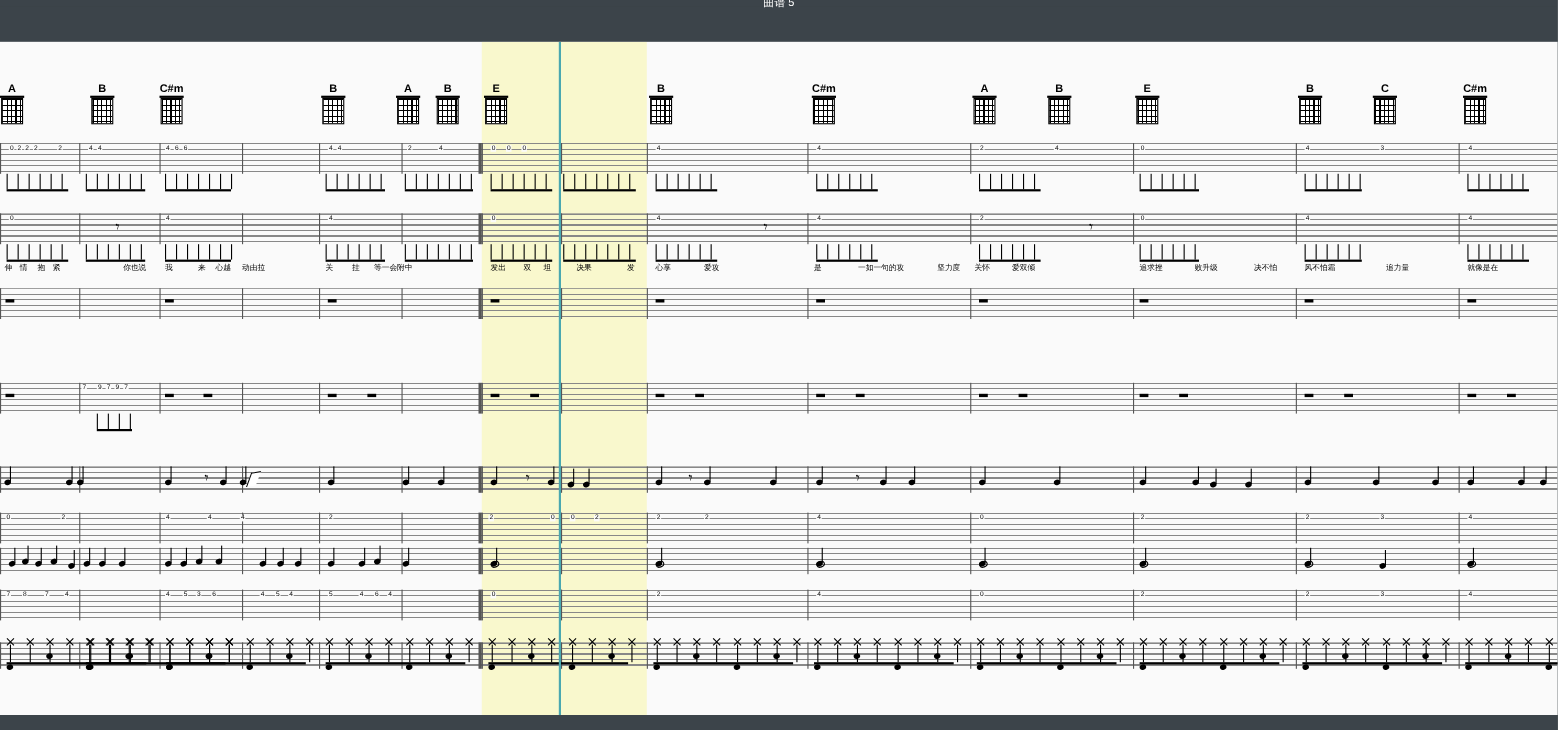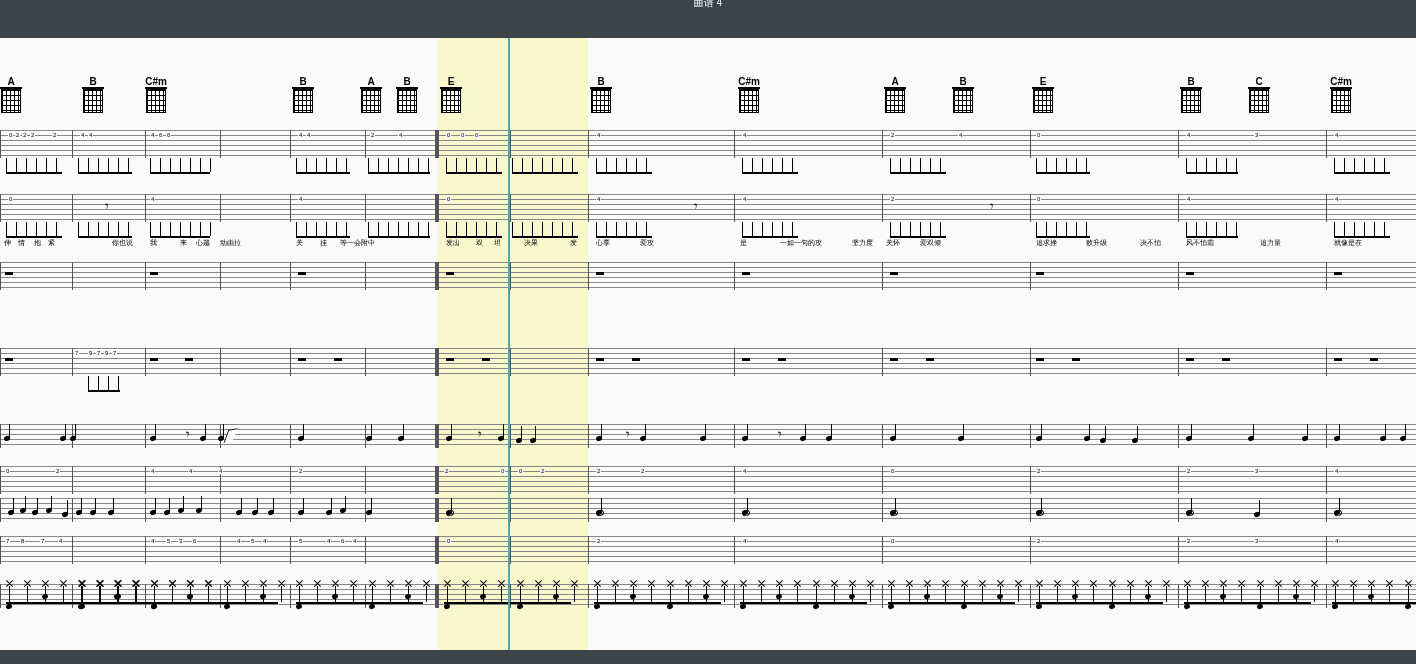--- a/index.html
+++ b/index.html
@@ -44,21 +44,21 @@
   .x { position:absolute; width:7px; height:7px; }
   .x:before,.x:after{content:"";position:absolute;left:3px;top:-1px;width:1px;height:9px;background:#000;}
   .x:before{transform:rotate(45deg);} .x:after{transform:rotate(-45deg);}
 
   .cursor { position:absolute; width:12px; height:18px; z-index:50; }
   .cursor:before{content:"";position:absolute;left:0;top:0;border-left:1px solid #000;border-top:1px solid #000;width:8px;height:12px;transform:skew(-20deg,-10deg);background:#fff;}
 </style>
 </head>
 <body>
 
-<div class="titlebar">曲谱 4</div>
+<div class="titlebar">曲谱 5</div>
 <div class="toolbar"></div>
 
 <div class="score">
   <div class="playhead-bar" style="left: 438px; width: 150px;"></div>
   <div class="playhead-line" style="left: 508px;"></div>
   <div id="score-content">
       <div class="chord-row">
         <div class="chord" style="left: 0px;">
           <span class="lbl">A</span>
           <div class="nut"></div>

